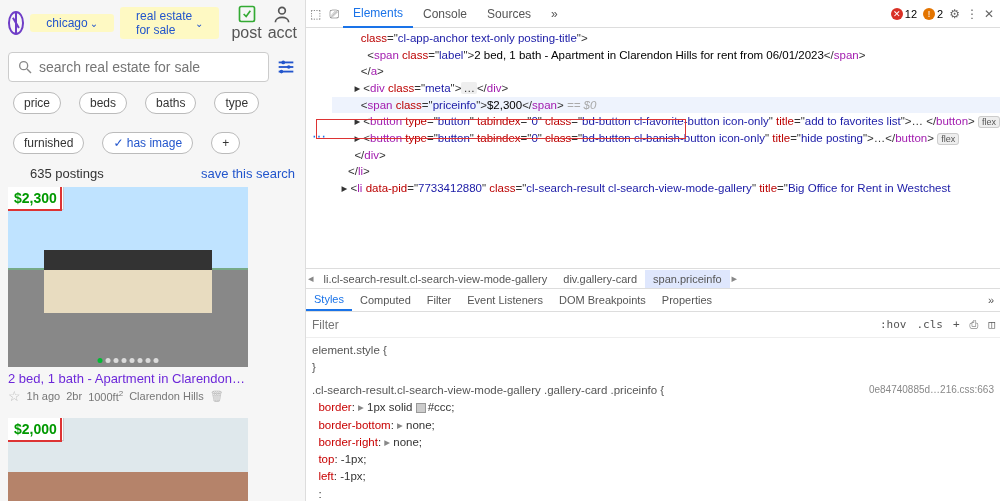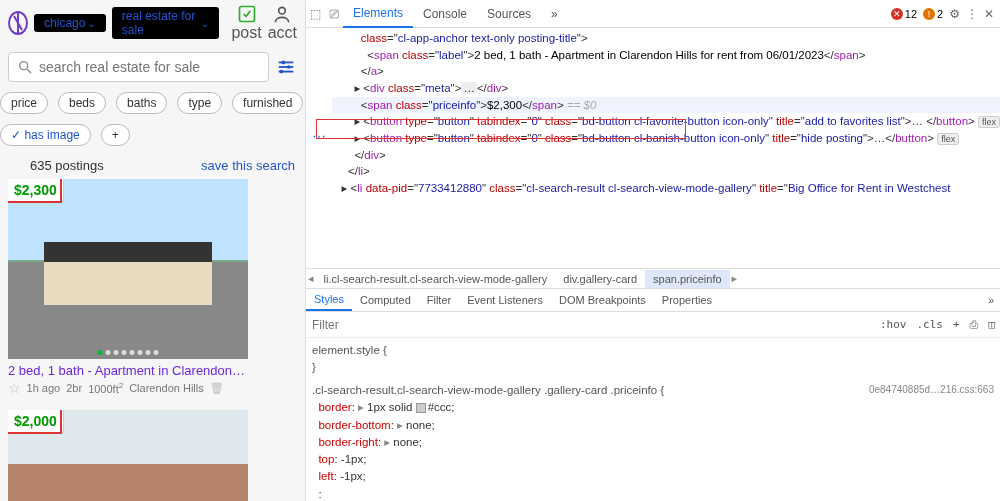--- a/index.html
+++ b/index.html
@@ -6,32 +6,32 @@
 body { width: 1000px; height: 501px; display: flex; overflow: hidden; background: #fff; }
 .left { width: 515px; background: #f6f6f6; overflow: hidden; position: relative; }
 .right { flex: 1; background: #fff; display: flex; flex-direction: column; border-left: 1px solid #ddd; }
 
 
 .topbar { display: flex; align-items: center; padding: 4px 8px; gap: 6px; }
 .peace { width: 24px; height: 24px; border: 2px solid #6f3dc7; border-radius: 50%; position: relative; }
 .peace::before, .peace::after { content:""; position:absolute; background:#6f3dc7; }
 .peace::before { left:50%; top:0; width:2px; height:100%; transform:translateX(-50%); }
 .peace::after { left:50%; top:50%; width:100%; height:2px; transform: translate(-50%,-50%) rotate(60deg); }
-.locpill { background:#000000; color:#2255cc; font-size:12px; padding:2px 10px; border-radius:3px; display:flex; align-items:center; gap:2px; }
+.locpill { background:#fef9c3; color:#2255cc; font-size:12px; padding:2px 16px; border-radius:3px; display:flex; align-items:center; gap:2px; }
 .chev { font-size:10px; color:#2255cc; }
 .spacer { flex:1; }
 .iconbtn { display:flex; flex-direction:column; align-items:center; font-size:16px; color:#555; }
 .iconbtn svg { width:20px; height:20px; }
 
 .searchrow { display:flex; padding:6px 8px; gap:6px; align-items:center; }
 .searchbox { flex:1; display:flex; align-items:center; background:#fff; border:1px solid #ccc; border-radius:4px; padding:6px 8px; gap:6px; }
 .searchbox input { border:none; outline:none; font-size:14px; color:#888; flex:1; }
 .sliders { width:22px; height:22px; color:#2255cc; }
 
-.filters { display:flex; padding:4px 0 10px; gap:10px; flex-wrap:wrap; }
+.filters { display:flex; padding:4px 13px 10px; gap:18px; flex-wrap:wrap; }
 .fchip { background:#fff; border:1px solid #bbb; border-radius:14px; padding:3px 10px; font-size:12px; color:#333; }
 .fchip.active { color:#2255cc; }
 .fchip.plus { padding:3px 10px; }
 
 .metarow { display:flex; justify-content:space-between; padding:2px 10px 6px; font-size:13px;margin-left:20px; }
 .metarow .count { color:#333; }
 .metarow .save { color:#2255cc; }
 
 .grid { display:flex; flex-wrap:wrap; gap:14px; padding:0 8px; }
 .card { width:240px; position:relative; }

